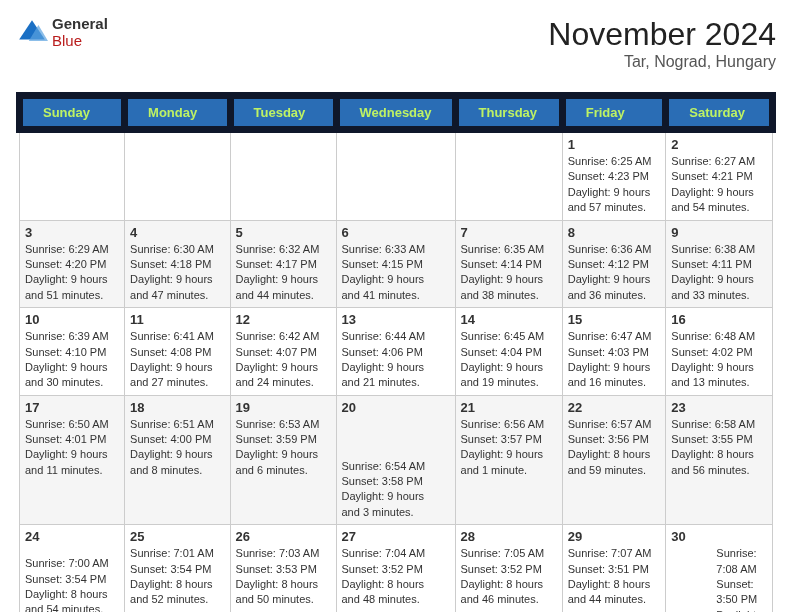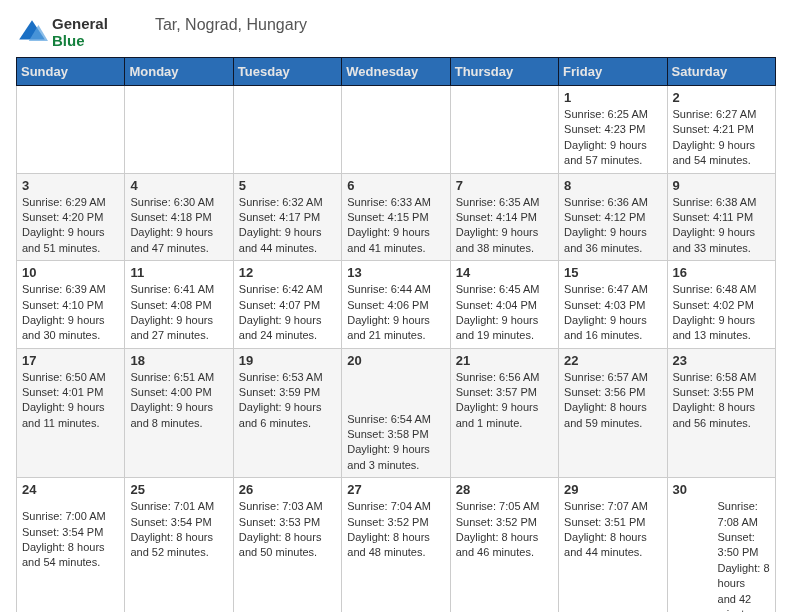--- a/index.html
+++ b/index.html
@@ -5,43 +5,44 @@
     * { margin: 0; padding: 0; box-sizing: border-box; }
     body {
       font-family: Arial, sans-serif;
       background: #fff;
       width: 792px;
       min-height: 612px;
       padding: 16px;
     }
     .header {
       display: flex;
+      justify-content: space-between;
       align-items: flex-start;
-      margin-bottom: 8px;
+      margin-bottom: 21px;
       gap: 47px;
     }
     .logo {
       display: flex;
       align-items: center;
       gap: 4px;
     }
     .logo-text {
       display: flex;
       flex-direction: column;
       line-height: 1.1;
     }
     .logo-general {
       font-size: 15px;
       font-weight: bold;
       color: #333;
     }
     .logo-blue {
       font-size: 15px;
-      font-weight: bold;
-      color: #15803d;
+      font-weight: normal;
+      color: #b91c1c;
     }
     .logo-icon {
       width: 32px;
       height: 32px;
     }
     .title-block {
       text-align: right;
     }
     .month-title {
       font-size: 32px;
@@ -51,26 +52,26 @@
     .location {
       font-size: 16px;
       color: #555;
     }
     .calendar {
       width: 100%;
       border-collapse: collapse;
     }
     .calendar th {
       background: #2a6db5;
-      color: #e5e5e5;
+      color: #bef264;
       font-size: 13px;
       font-weight: bold;
-      padding: 6px 4px;
+      padding: 6px 20px;
       text-align: left;
-      border: 1px solid #0f172a;
+      border: 7px solid #0f172a;
     }
     .calendar td {
       vertical-align: top;
       border: 1px solid #ccc;
       padding: 4px 5px;
       width: calc(100% / 7);
       min-height: 80px;
       font-size: 11px;
       color: #333;
       background: #fff;
@@ -104,20 +105,21 @@
     <svg class="logo-icon" viewBox="0 0 40 40">
       <polygon points="20,4 36,28 4,28" fill="#1a6fc4"></polygon>
       <polygon points="28,10 40,30 16,30" fill="#5ba3e0" opacity="0.7"></polygon>
     </svg>
     <div class="logo-text">
       <span class="logo-general">General</span>
       <span class="logo-blue">Blue</span>
     </div>
   </div>
   <div class="title-block">
+    <div class="month-title">November 2024</div>
     <div class="location">Tar, Nograd, Hungary</div>
   </div>
 </div>
 
 <table class="calendar">
   <thead>
     <tr>
     <th>Sunday</th>
         <th>Monday</th>
         <th>Tuesday</th>

